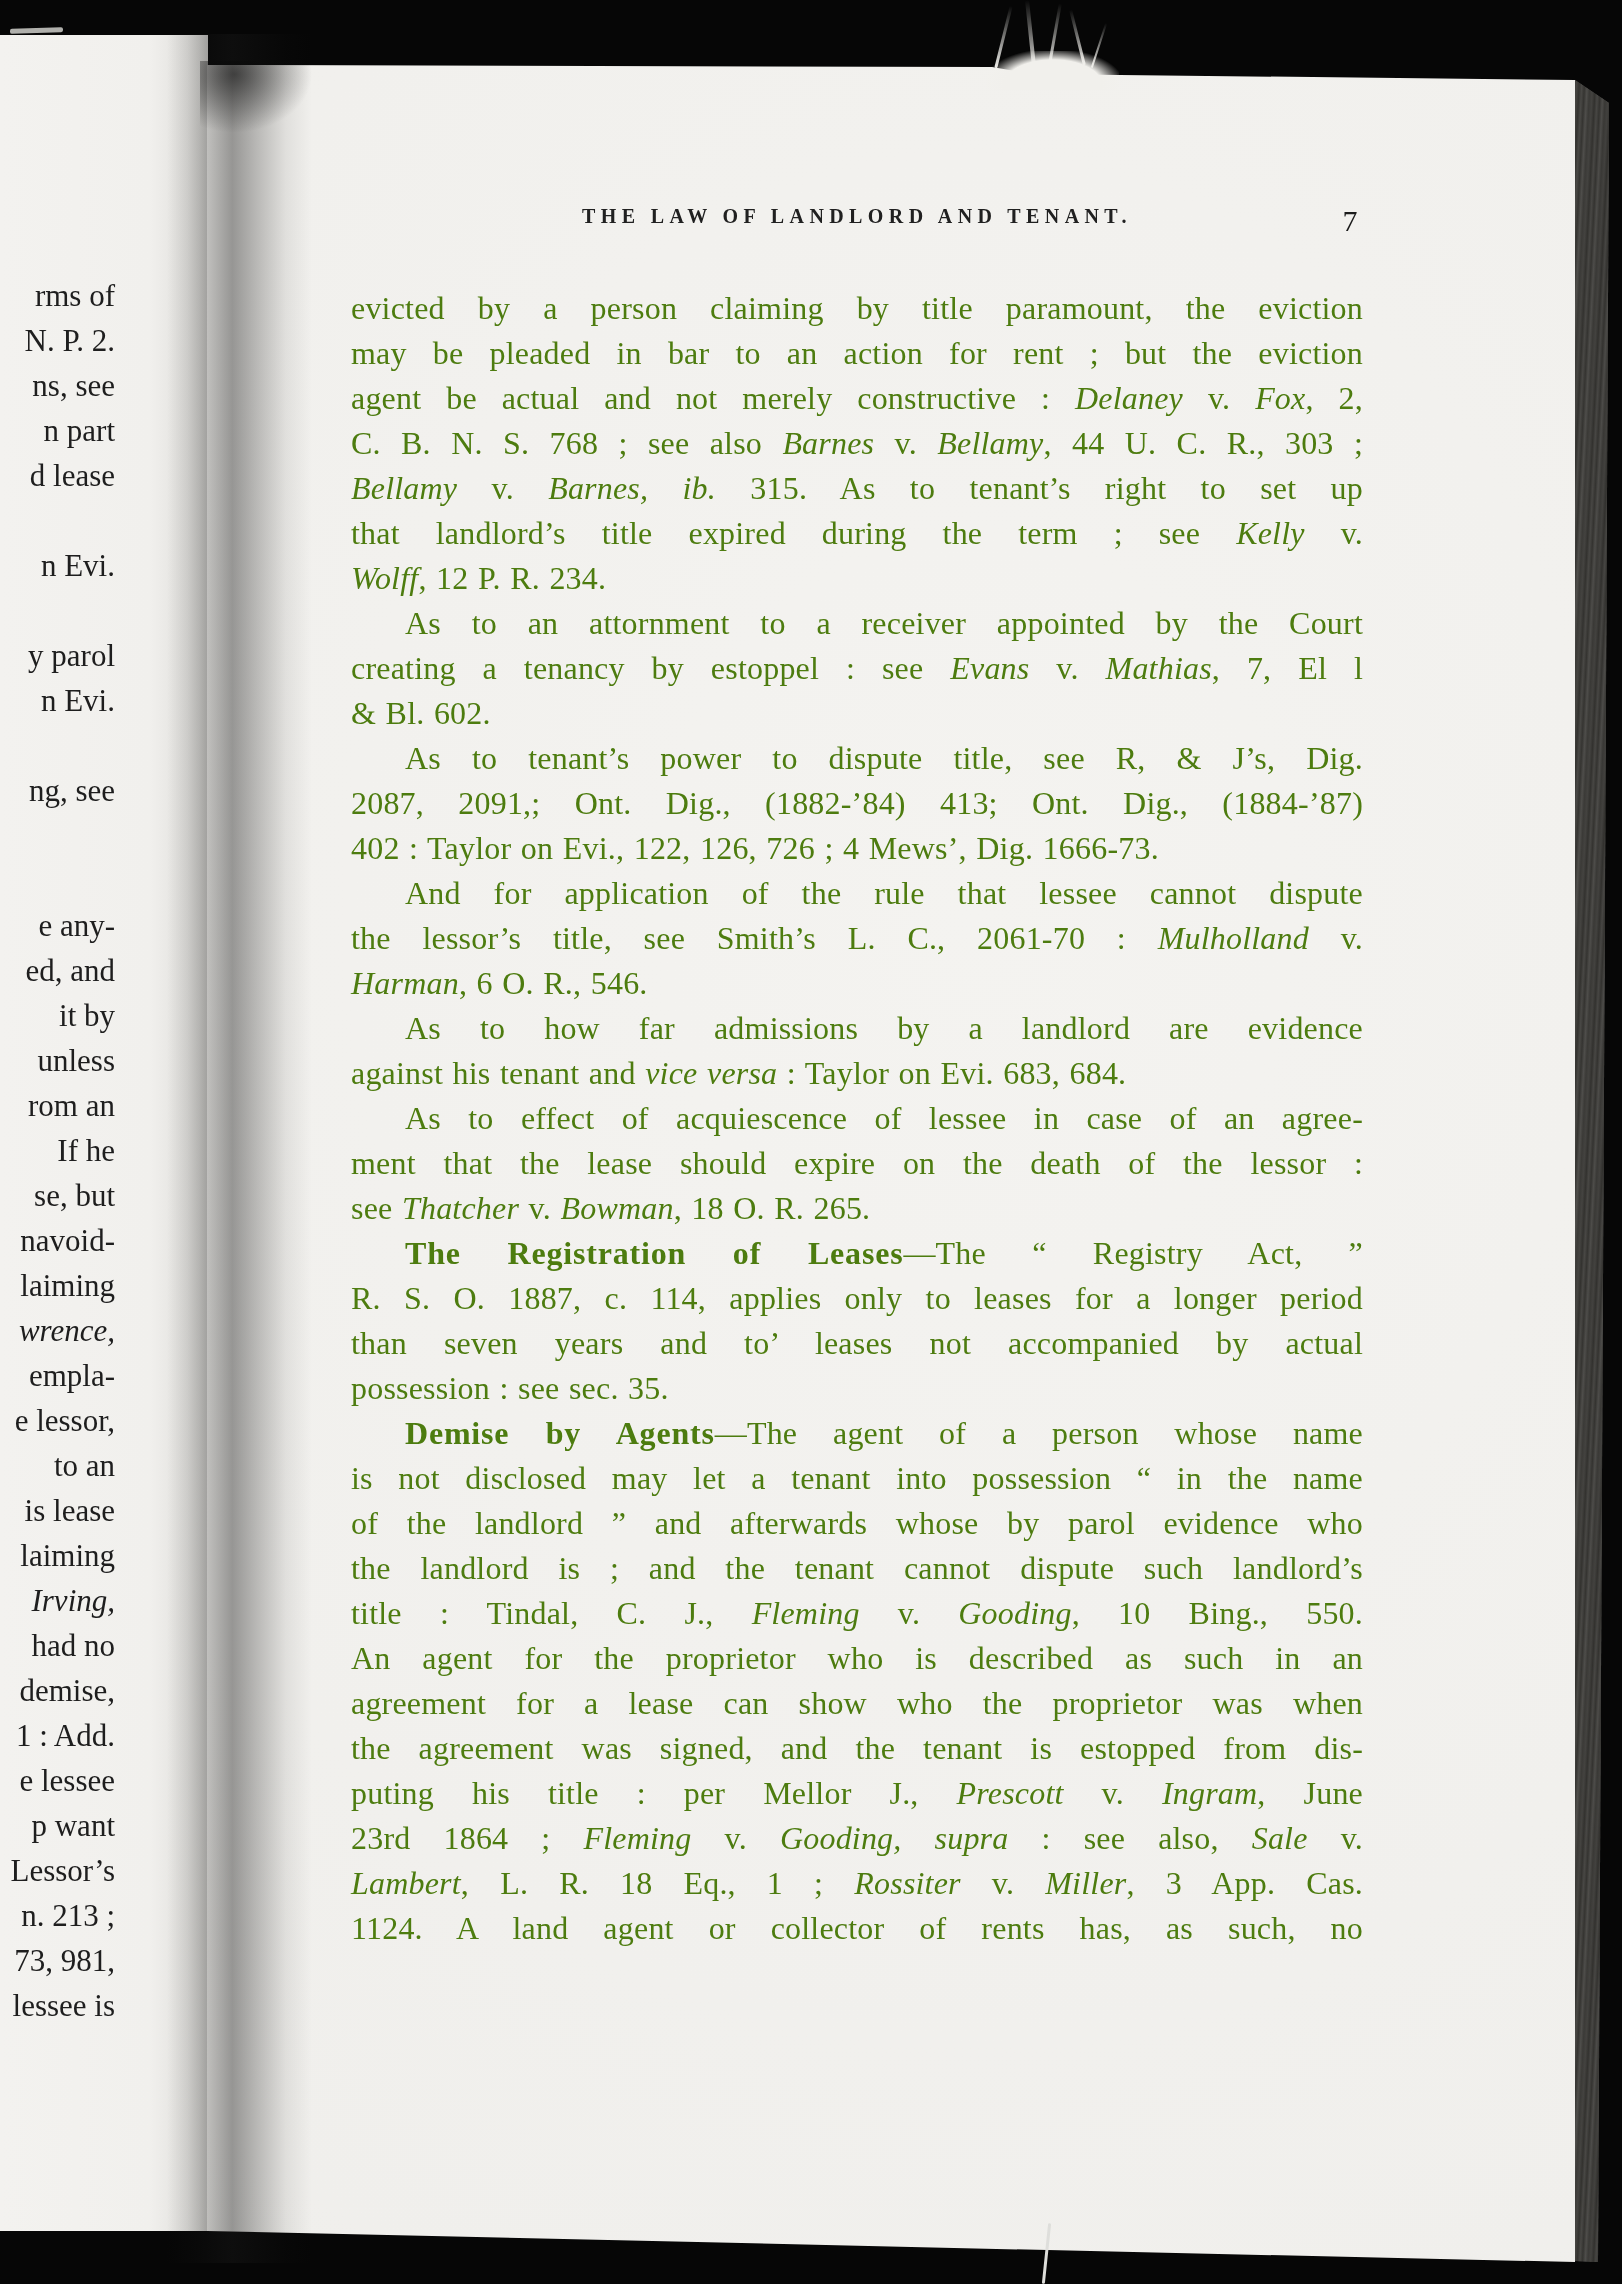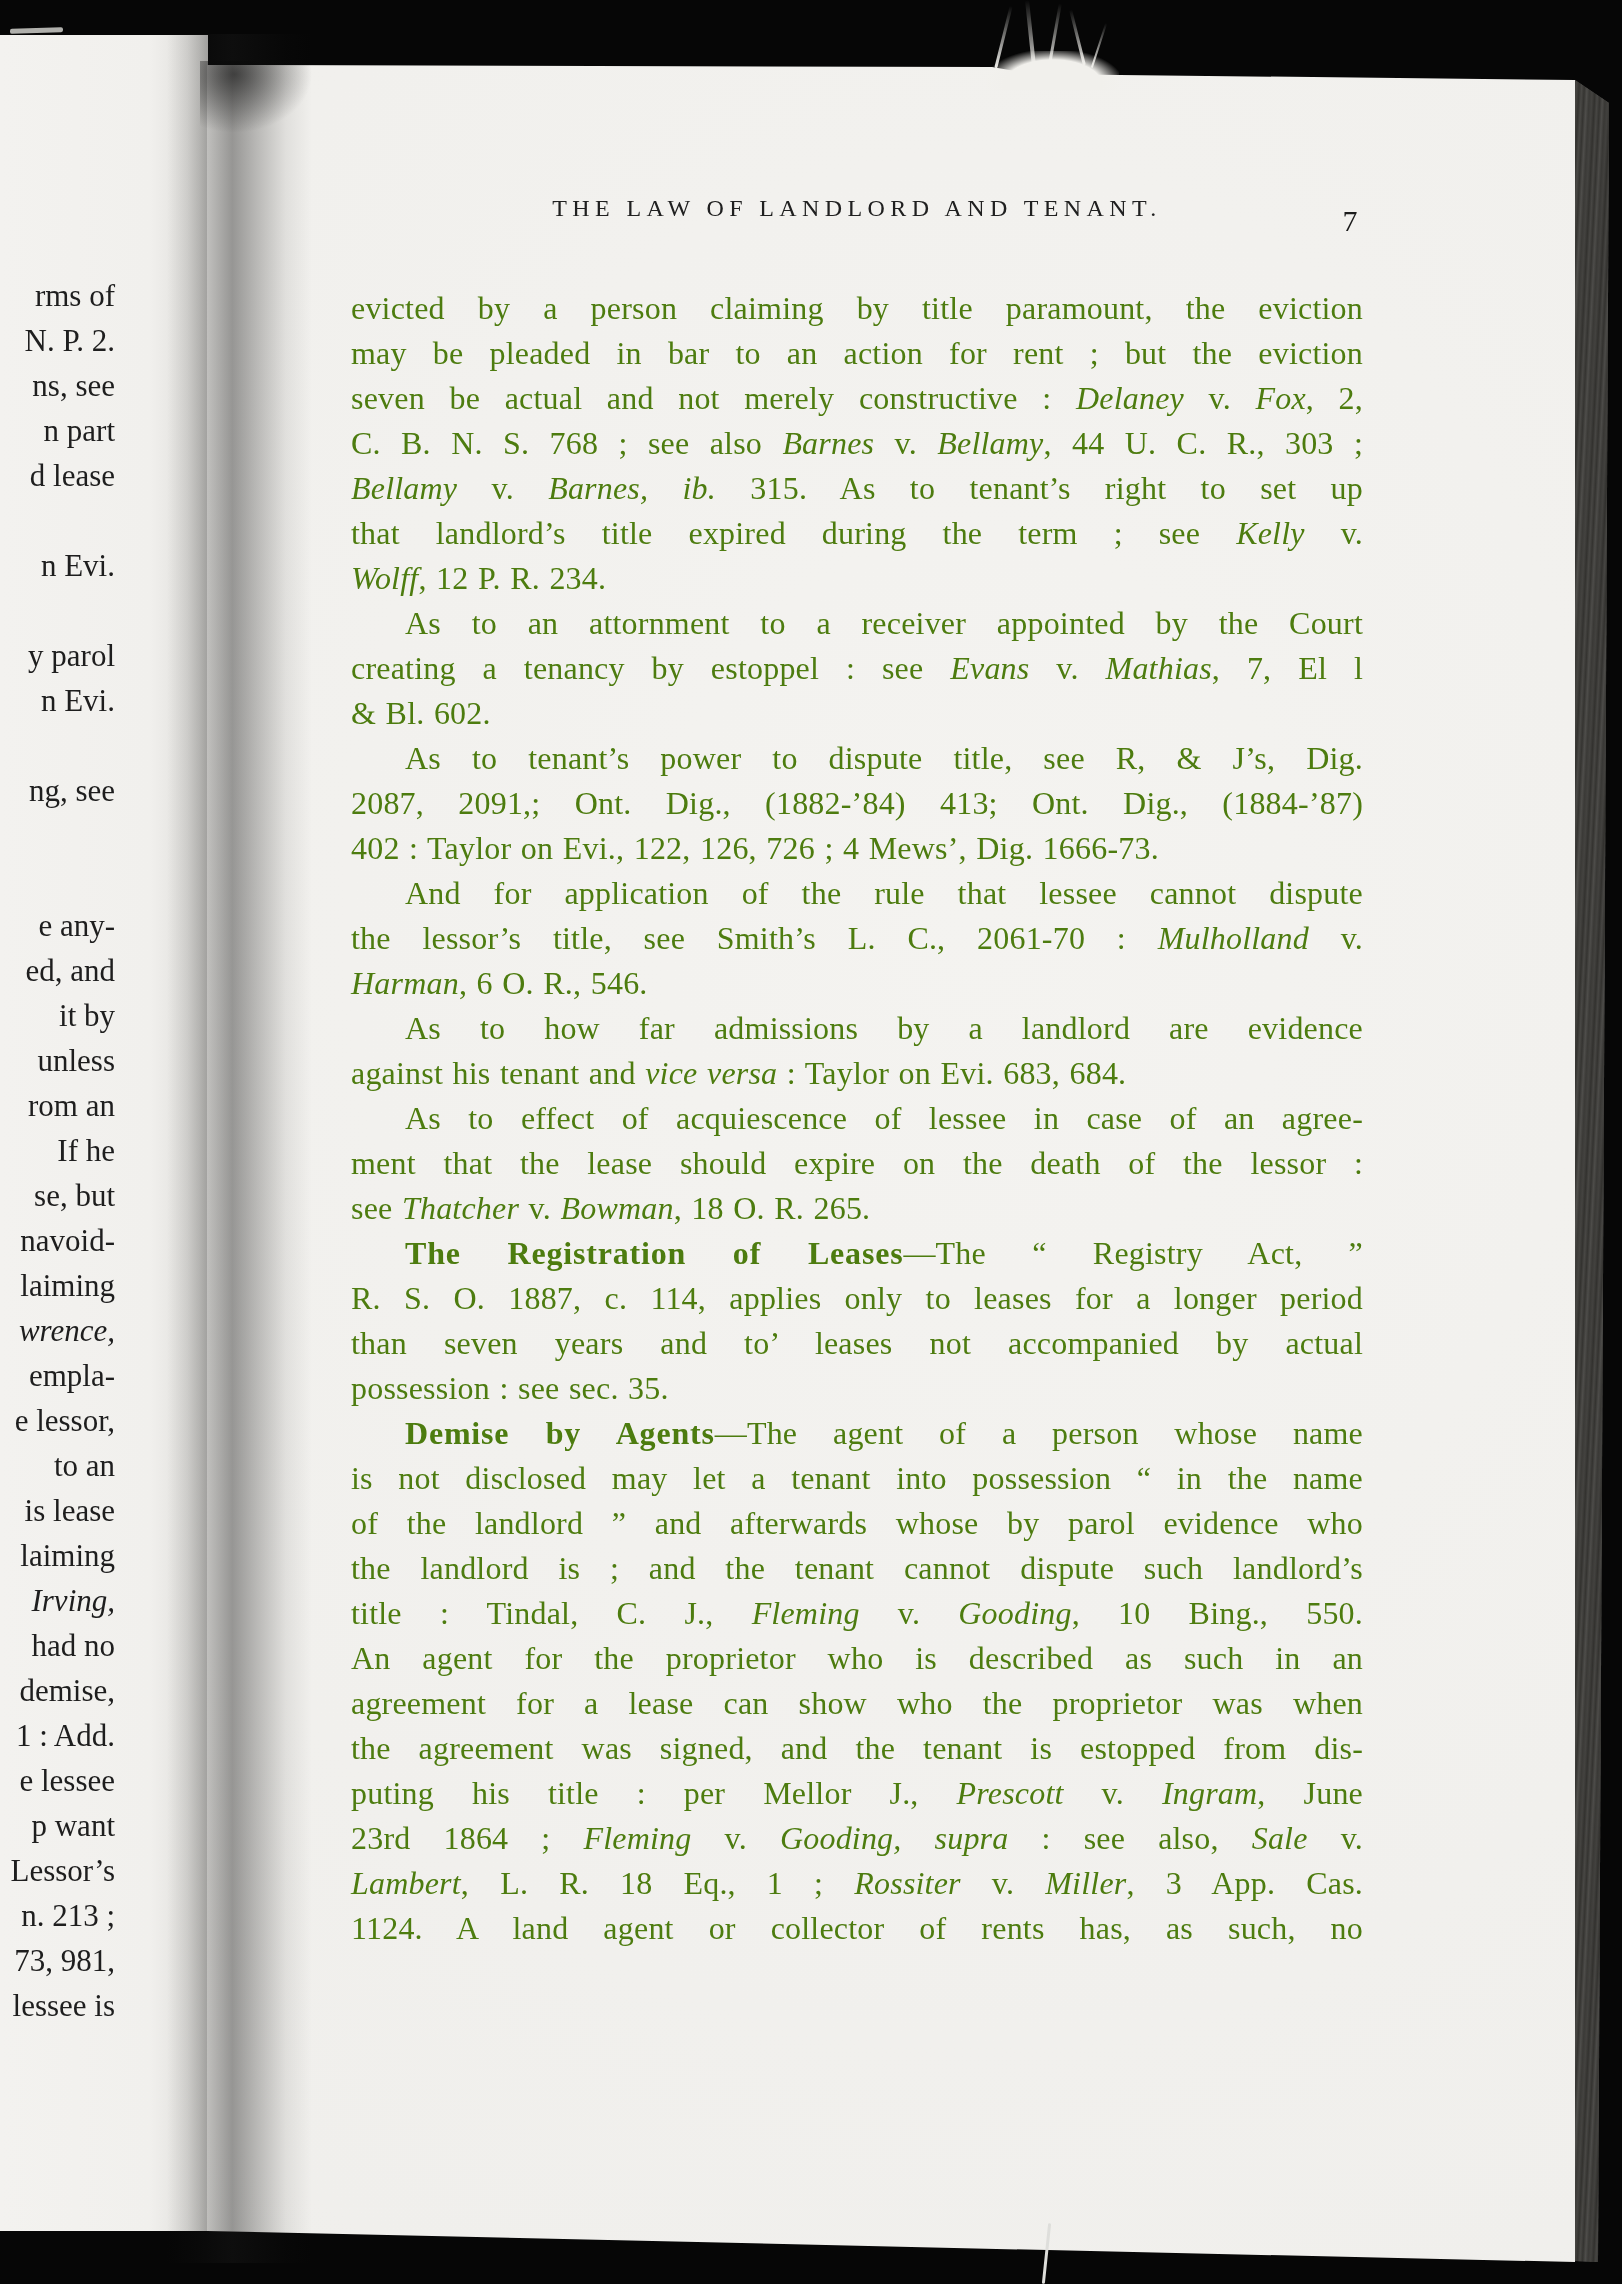--- a/index.html
+++ b/index.html
@@ -46,22 +46,22 @@
     clip-path:polygon(1575px 80px, 1609px 103px, 1598px 2262px, 1575px 2261px);
     background:
       linear-gradient(to right, rgba(0,0,0,0) 55%, rgba(0,0,0,0.55) 100%),
       repeating-linear-gradient(93deg, #97958f 0px, #6e6c66 2.7px, #a3a19b 5.4px,
         #7a7872 8px, #8d8b85 10.8px, #6a6862 13.5px, #97958f 16px);
   }
 
   
   .text-block { position:absolute; left:351px; top:0; width:1012px; color:#1b1b1b; }
   .running-head {
-    position:absolute; top:195px; left:0; width:100%;
-    text-align:center; font-size:24px; letter-spacing:5.4px; color:#202020; white-space:nowrap;
+    position:absolute; top:205px; left:0; width:100%;
+    text-align:center; font-size:20px; letter-spacing:5.4px; color:#202020; white-space:nowrap;font-weight:bold;
   }
   .page-number { position:absolute; top:204px; right:5.4px; font-size:30px; color:#1b1b1b; }
 
   .body-text { position:absolute; top:286px; left:0; width:100%; }
   .para { margin:0; }
   .line {
     height:45px; line-height:45px; font-size:32px;
     text-align:justify; text-align-last:justify;
     letter-spacing:0.2px; word-spacing:1.3px; color:#4d7c0f;
   }
@@ -147,21 +147,21 @@
 
   <div class="page-edges"></div>
 
   <div class="text-block">
     <div class="running-head">THE LAW OF LANDLORD AND TENANT.</div>
     <div class="page-number">7</div>
     <div class="body-text">
         <div class="para">
           <div class="line"><span>evicted by a person claiming by title paramount, the eviction</span></div>
           <div class="line"><span>may be pleaded in bar to an action for rent ; but the eviction</span></div>
-          <div class="line"><span>seven be actual and not merely constructive : </span><span class="i">Delaney</span><span> v. </span><span class="i">Fox</span><span>, 2,</span></div>
+          <div class="line"><span>agent be actual and not merely constructive : </span><span class="i">Delaney</span><span> v. </span><span class="i">Fox</span><span>, 2,</span></div>
           <div class="line"><span>C. B. N. S. 768 ;  see also </span><span class="i">Barnes</span><span> v. </span><span class="i">Bellamy</span><span>, 44 U. C. R., 303 ;</span></div>
           <div class="line"><span class="i">Bellamy</span><span> v. </span><span class="i">Barnes, ib.</span><span> 315.  As to tenant’s right to set up</span></div>
           <div class="line"><span>that landlord’s title expired during the term ; see </span><span class="i">Kelly</span><span> v.</span></div>
           <div class="line last"><span class="i">Wolff</span><span>, 12 P. R. 234.</span></div>
         </div>
         <div class="para">
           <div class="line indent"><span>As to an attornment to a receiver appointed by the Court</span></div>
           <div class="line"><span>creating a tenancy by estoppel : see </span><span class="i">Evans</span><span> v. </span><span class="i">Mathias</span><span>, 7, El l</span></div>
           <div class="line last"><span>&amp; Bl. 602.</span></div>
         </div>

